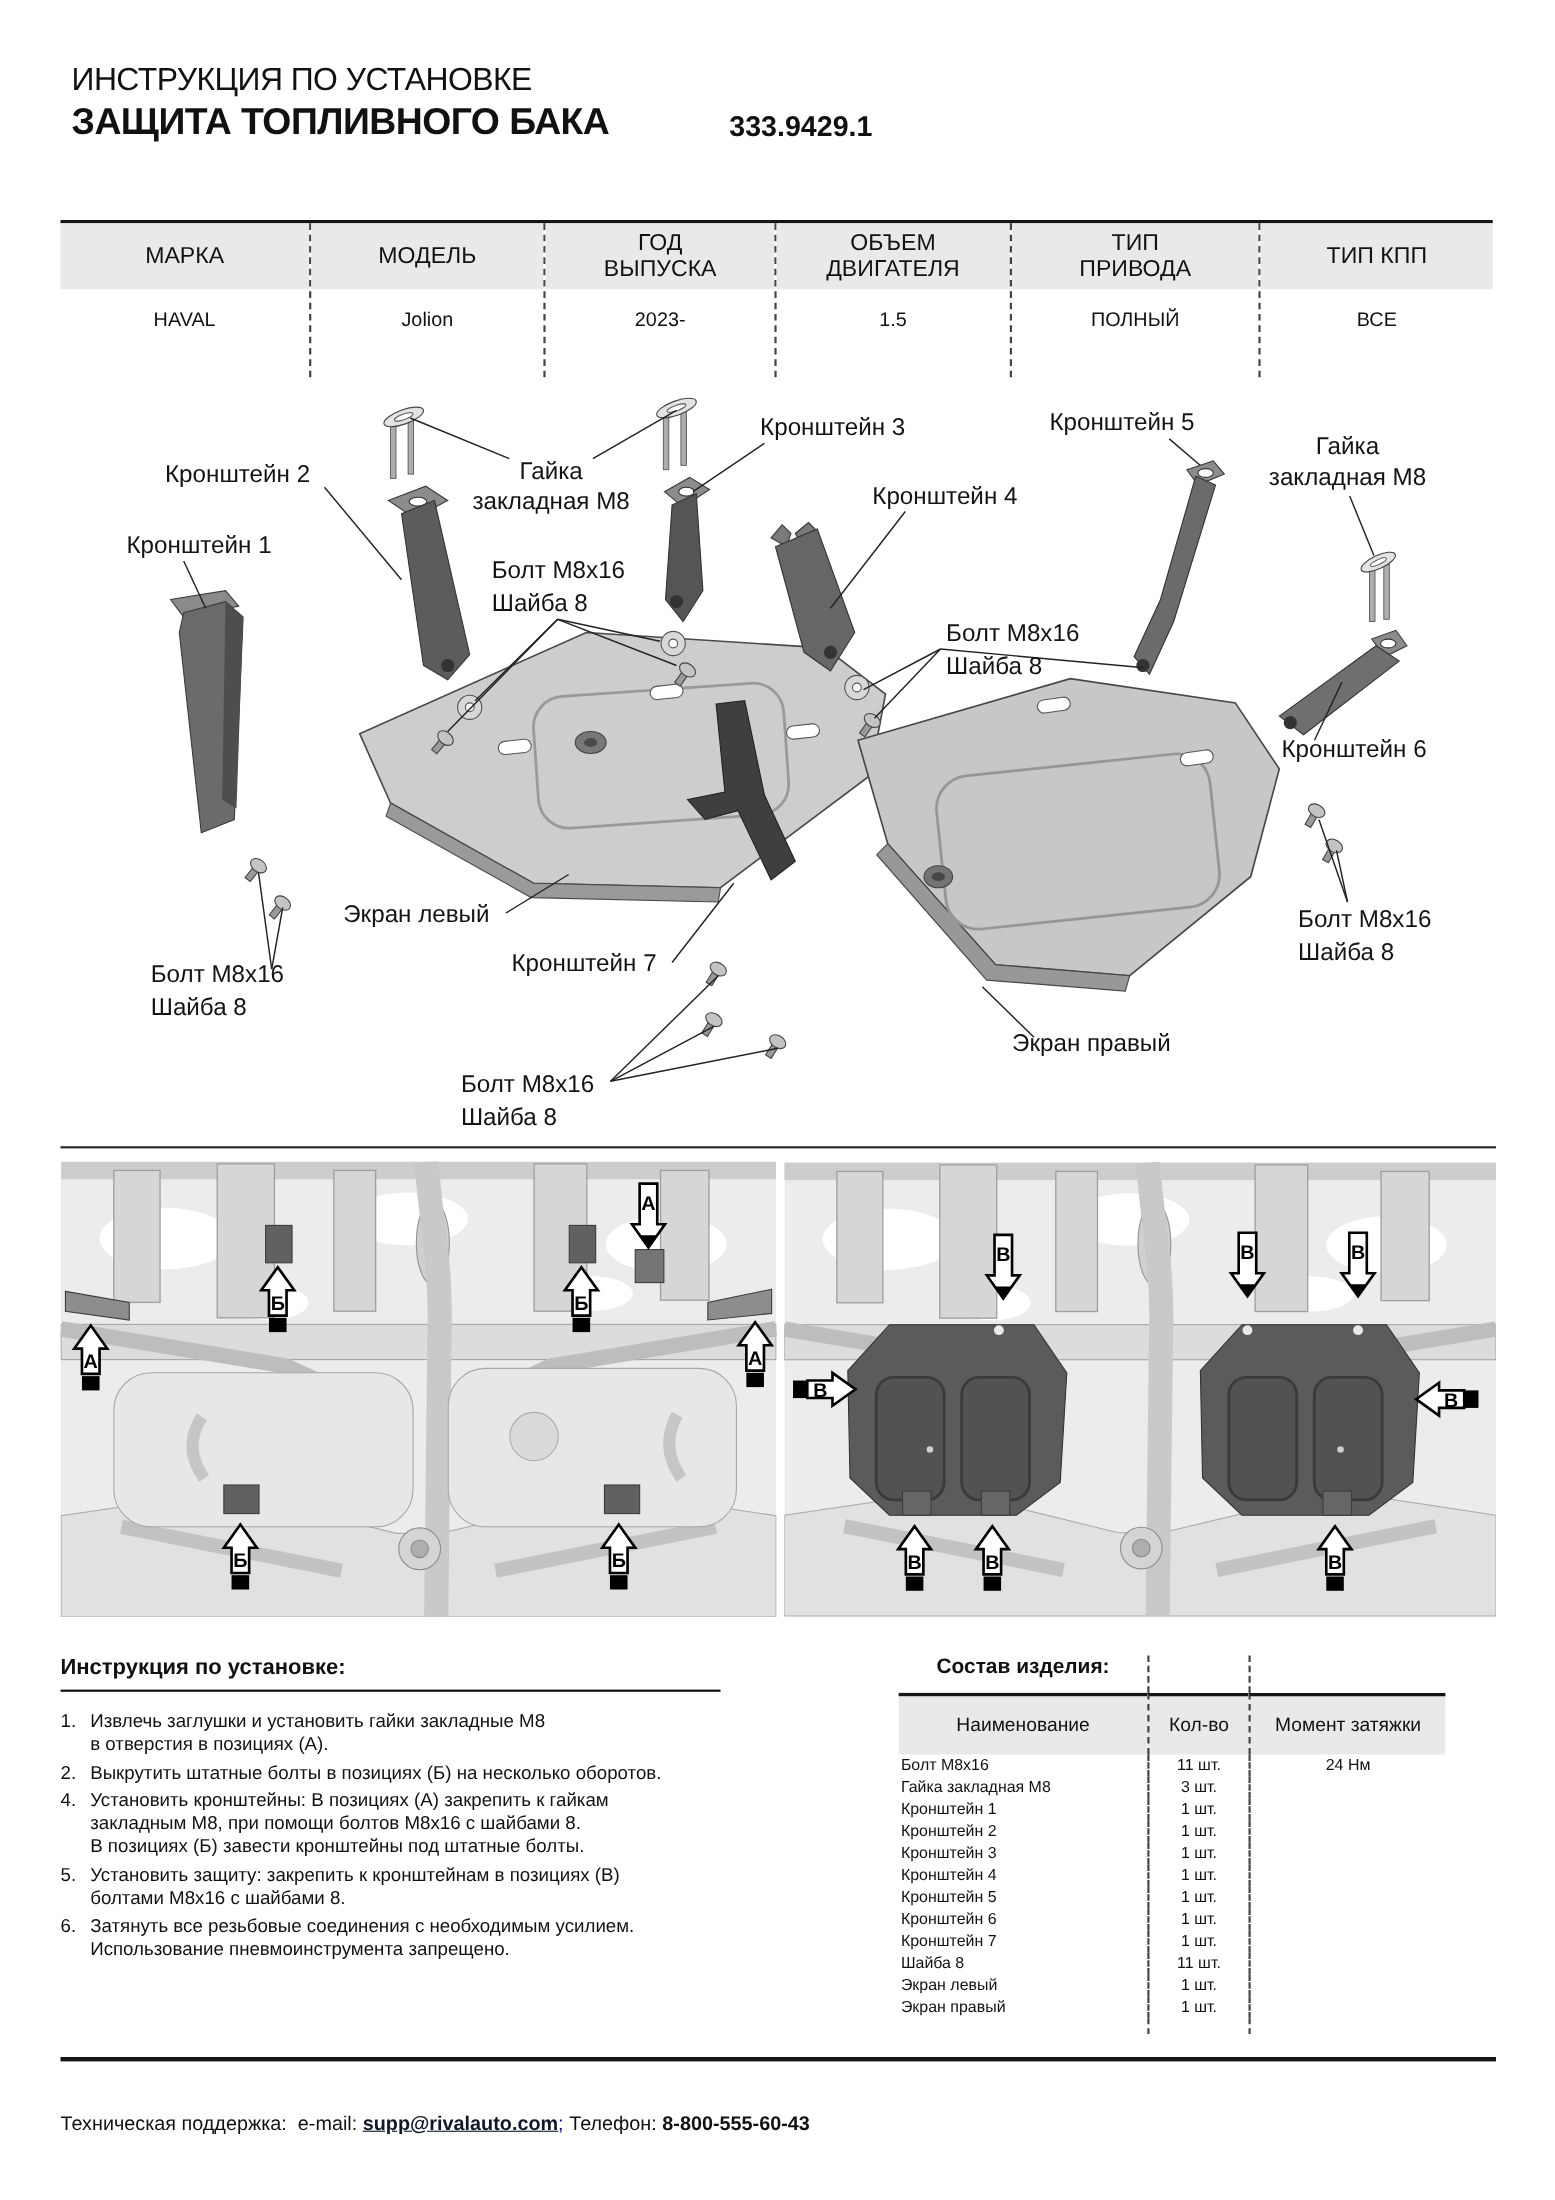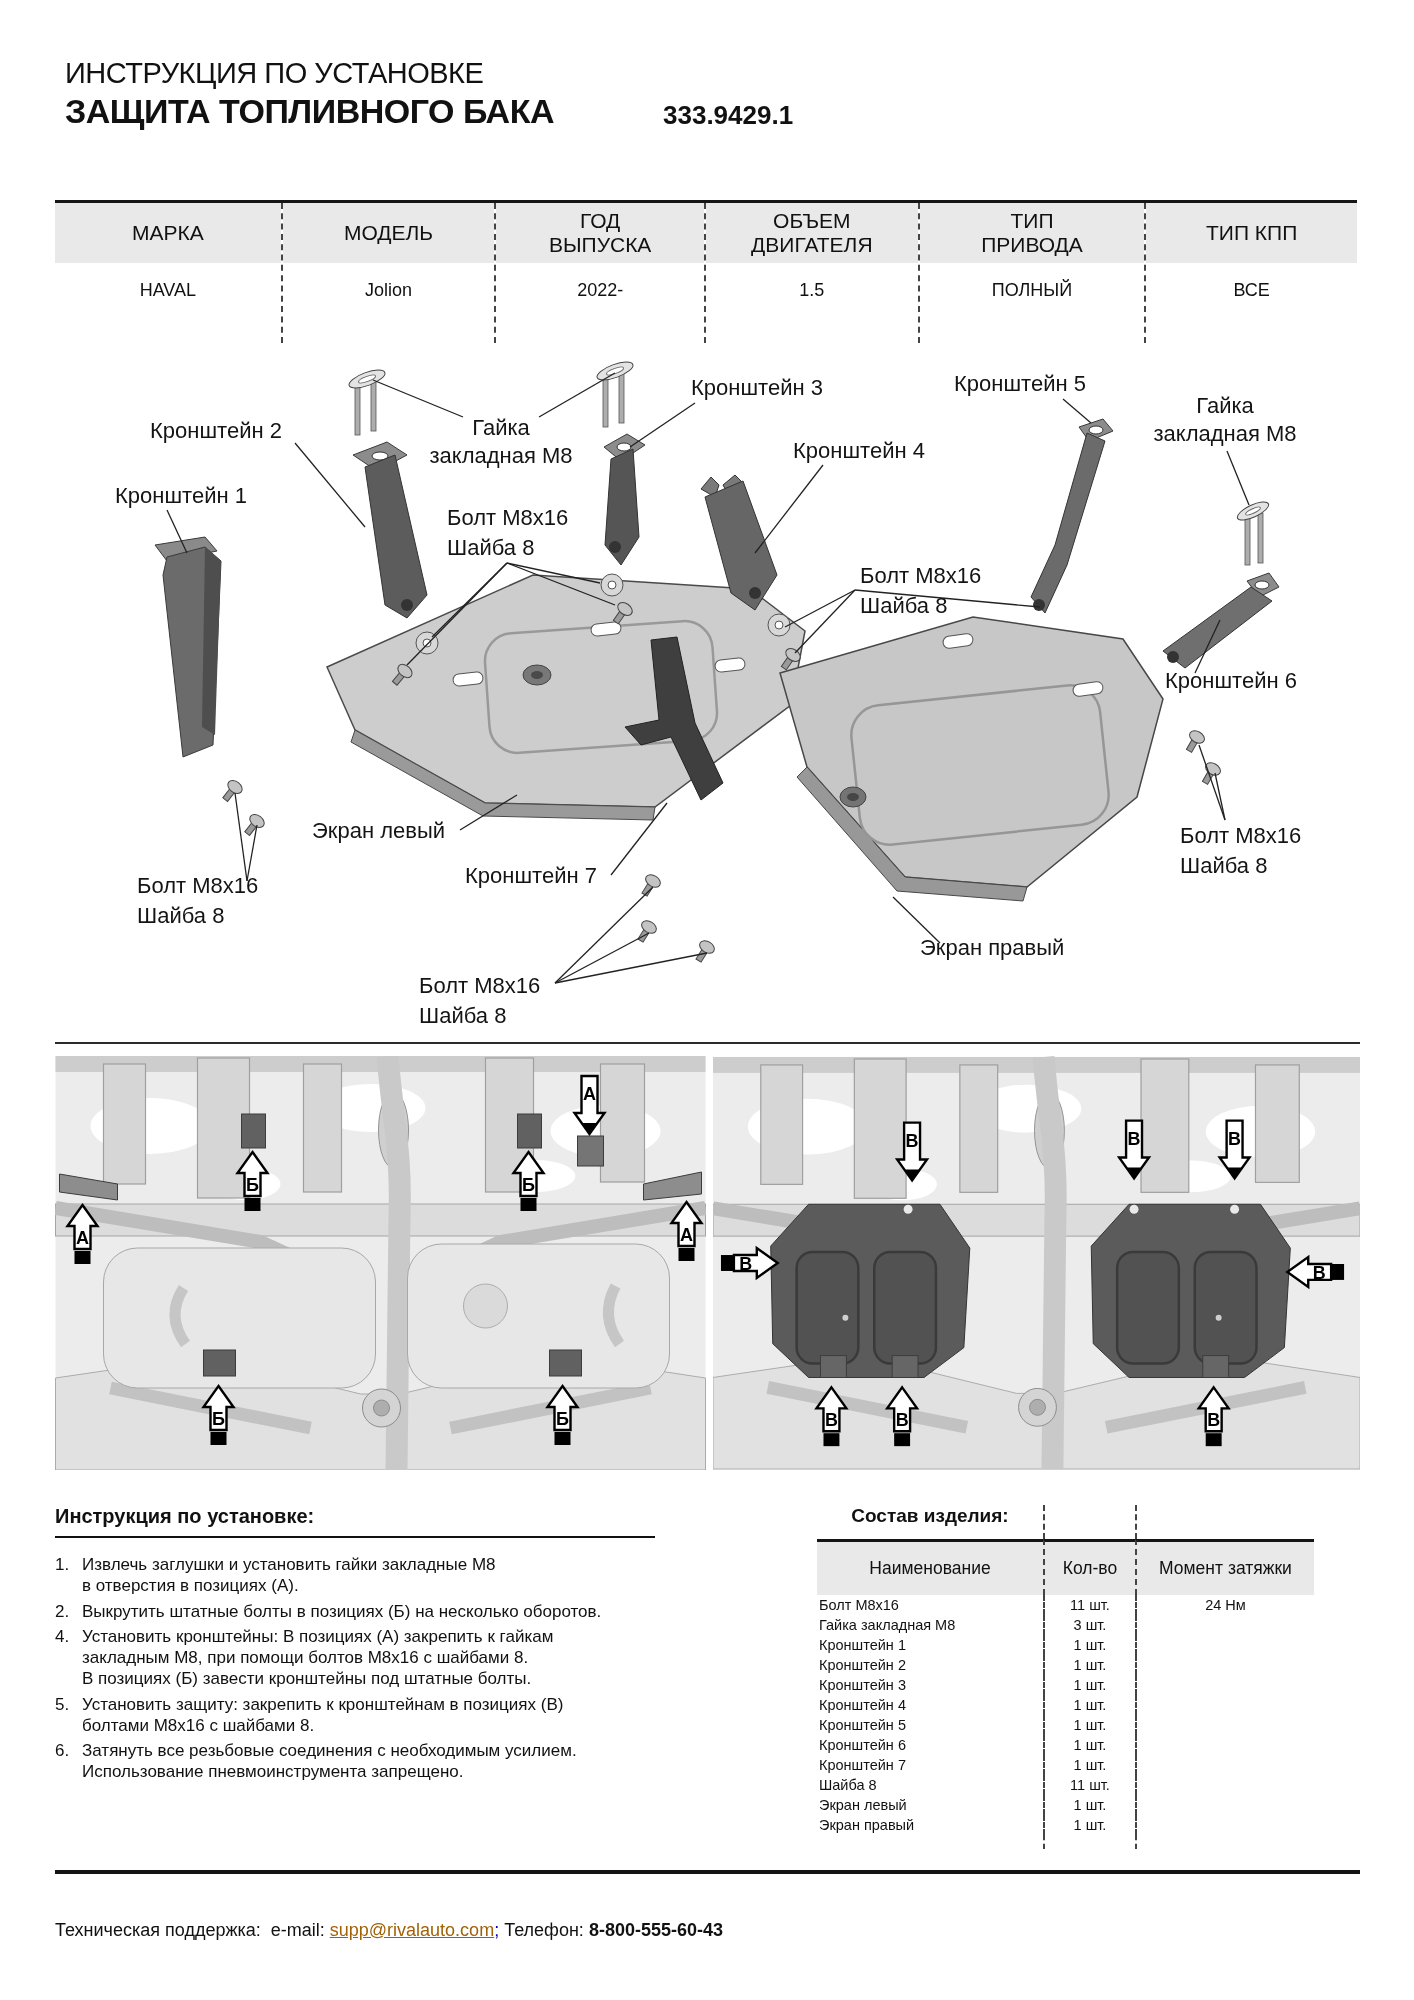--- a/index.html
+++ b/index.html
@@ -53,21 +53,21 @@
         justify-content:center;font-size:17.5px;}
   .p-td{height:20px;font-size:14.5px;display:flex;align-items:center;}
   .p-td.name{padding-left:2px;}
   .p-td.qty,.p-td.tq{justify-content:center;}
   .p-tail{height:14px;}
 
   
   .footrule{position:absolute;left:55px;top:1870px;width:1305px;height:4px;background:#141414;}
   .foot1{position:absolute;left:55px;top:1890px;font-size:18px;}
   .foot2{position:absolute;left:55px;top:1920px;font-size:18px;}
-  .foot2 a{color:#a16207;font-weight:normal;}
+  .foot2 a{color:#0f172a;font-weight:bold;}
   .foot2 .semi{color:#0000c0;text-decoration:none;}
   .foot2 .phone{font-weight:bold;}
 </style>
 </head>
 <body>
 
 <div class="page">
 
   <div class="hdr">
     <div class="l1">ИНСТРУКЦИЯ ПО УСТАНОВКЕ</div>
@@ -82,21 +82,21 @@
       <div class="spec-t"></div>
     </div>
     <div class="spec-col w1">
       <div class="spec-h">МОДЕЛЬ</div>
       <div class="spec-v">Jolion</div>
       <div class="spec-t"></div>
     </div>
     <div class="spec-col w2">
       <div class="spec-h">ГОД
 ВЫПУСКА</div>
-      <div class="spec-v">2022-</div>
+      <div class="spec-v">2023-</div>
       <div class="spec-t"></div>
     </div>
     <div class="spec-col w3">
       <div class="spec-h">ОБЪЕМ
 ДВИГАТЕЛЯ</div>
       <div class="spec-v">1.5</div>
       <div class="spec-t"></div>
     </div>
     <div class="spec-col w5">
       <div class="spec-h">ТИП

